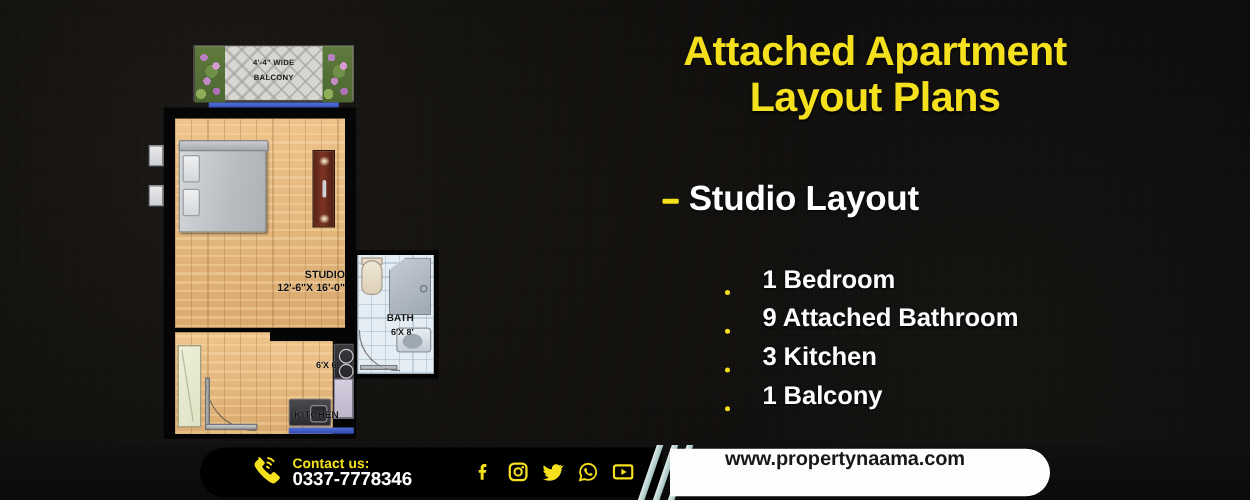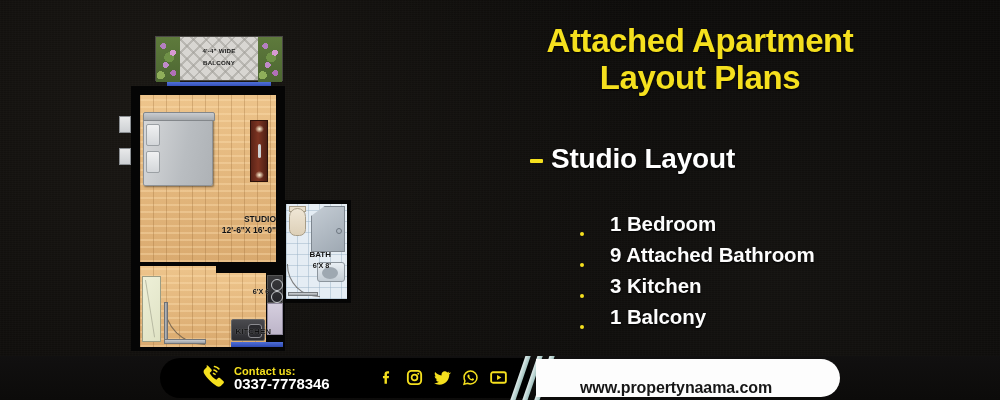--- a/index.html
+++ b/index.html
@@ -298,21 +298,21 @@
     position:absolute;top:-10px;height:64px;width:5px;
     background:linear-gradient(90deg,#dfeceb,#9fc0bd);
     transform:rotate(19deg);
   }
   .stripe.s1{left:18px;}
   .stripe.s2{left:30px;}
   .stripe.s3{left:42px;}
   #url-pill{
     position:absolute;left:536px;top:3px;width:304px;height:38px;
     background:#fdfdfd;border-radius:0 19px 19px 0;
-    display:flex;align-items:flex-end;
+    display:flex;align-items:flex-start;
   }
   #url-pill .u{
     margin-left:44px;color:#171717;font-weight:bold;font-size:16px;letter-spacing:-.1px;
   }
   #url-pill:before{
     content:"";position:absolute;left:0;top:0;bottom:0;width:40px;background:#fdfdfd;
     clip-path:polygon(38% 0,100% 0,100% 100%,0 100%);
   }
 </style>
 </head>

